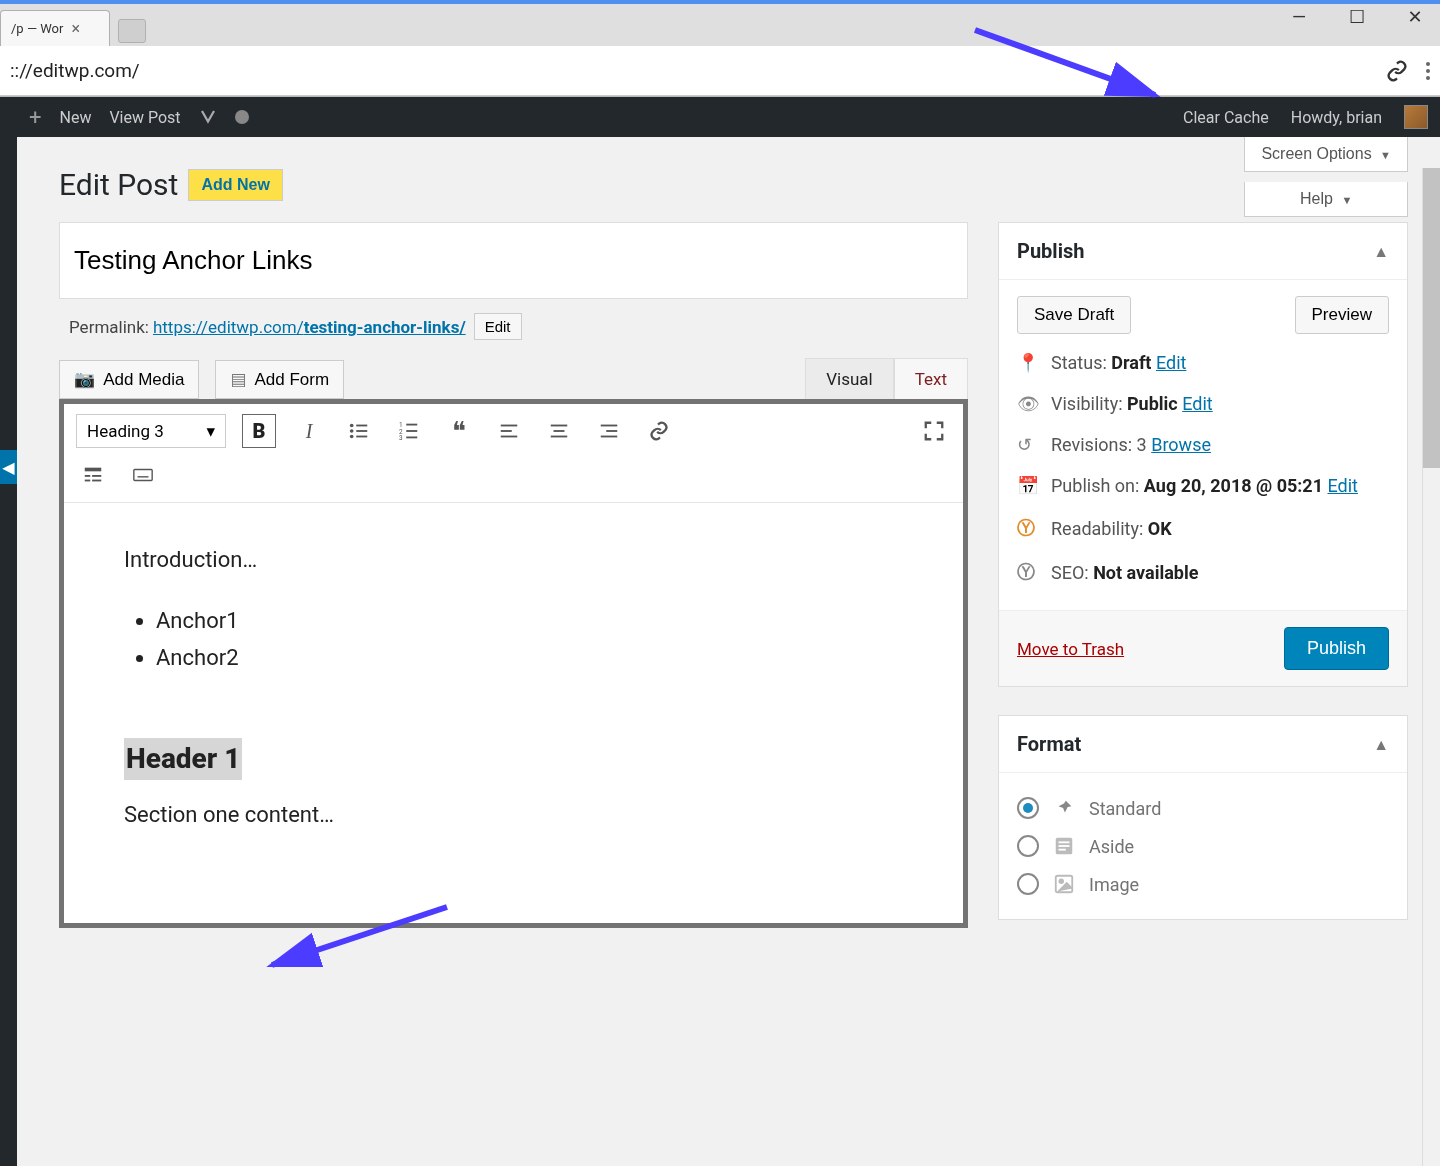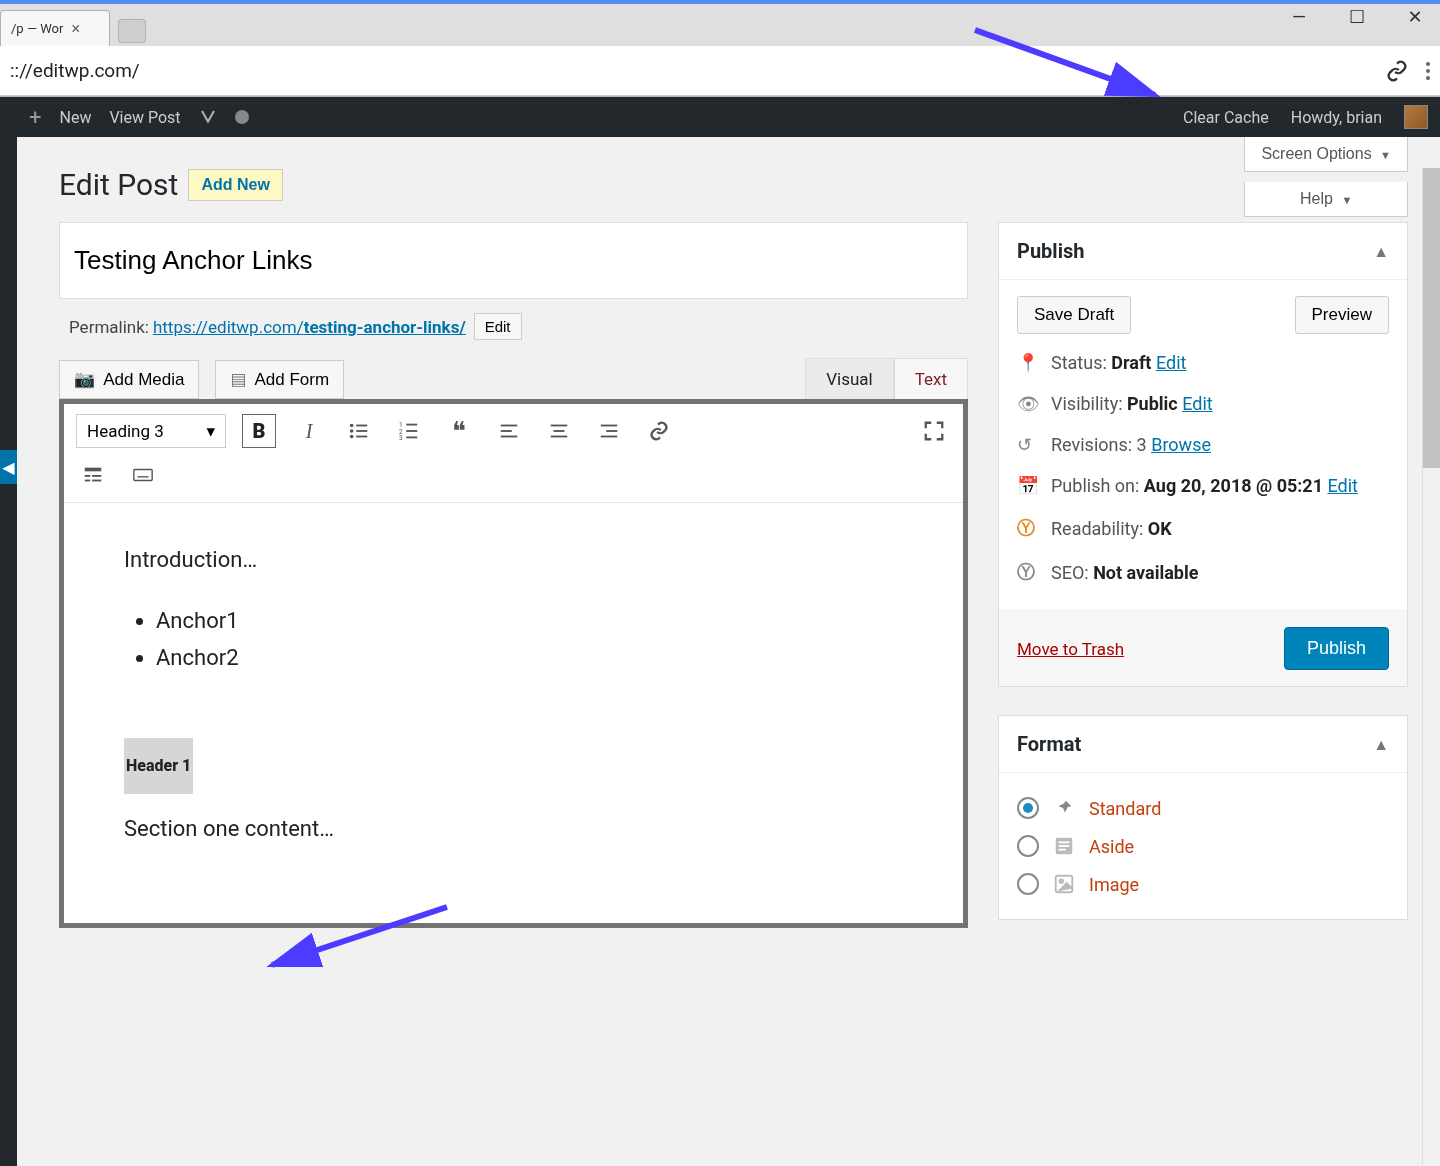--- a/index.html
+++ b/index.html
@@ -31,21 +31,21 @@
 .yoast-icon { width: 18px; height: 18px; }
 .gray-dot { width: 14px; height: 14px; background: #888; border-radius: 50%; }
 
 .wp-body { flex: 1; background: #f1f1f1; position: relative; overflow: auto; }
 .screen-help { position: absolute; right: 32px; top: 0; display: flex; gap: 10px; flex-direction: column; }
 .screen-help button { background: #fff; border: 1px solid #ccc; border-top: none; padding: 8px 16px; font-size: 16px; color: #555; cursor: pointer; }
 .tri-down { font-size: 11px; color: #666; margin-left: 4px;}
 
 .page-header { padding: 30px 0 20px 42px; display: flex; align-items: center; gap: 10px; }
 .page-header h1 { font-size: 30px; font-weight: 400; color: #23282d; }
-.add-new-btn { border: 1px solid #ccc; background: #fef9c3; color: #0073aa; font-weight: 600; padding: 6px 12px; font-size: 16px; cursor: pointer; }
+.add-new-btn { border: 1px solid #ccc; background: #fde047; color: #0073aa; font-weight: 600; padding: 6px 12px; font-size: 16px; cursor: pointer; }
 
 .main-cols { display: flex; gap: 30px; padding: 0 32px 30px 42px; }
 .col-left { flex: 1; }
 .col-right { width: 410px; }
 
 .title-input { width: 100%; font-size: 26px; padding: 22px 14px; border: 1px solid #ddd; background: #fff; }
 .permalink { padding: 14px 10px 18px; font-size: 17px; color: #444; display: flex; align-items: center; gap: 4px; flex-wrap: wrap;}
 .permalink a { color: #0073aa; text-decoration: underline; }
 .permalink .slug { font-weight: 700; }
 .edit-small { border: 1px solid #ccc; background: #f7f7f7; padding: 4px 10px; font-size: 15px; margin-left: 4px; cursor: pointer;}
@@ -62,38 +62,38 @@
 .toolbar { border-bottom: 1px solid #e5e5e5; padding: 10px 12px; display: flex; flex-wrap: wrap; gap: 10px 16px; align-items: center; }
 .format-select { border: 1px solid #ccc; padding: 6px 10px; font-size: 17px; background: #fff; min-width: 150px; display: flex; justify-content: space-between; align-items: center; cursor: pointer;}
 .tb-btn { width: 34px; height: 34px; display: flex; align-items: center; justify-content: center; color: #555; font-size: 20px; cursor: pointer;}
 .tb-btn.bold { border: 1px solid #666; font-weight: 900; color: #222; }
 .tb-btn svg { width: 22px; height: 22px; }
 .tb-row2 { width: 100%; display: flex; gap: 16px; }
 
 .editor-content { padding: 40px 60px; font-size: 22px; color: #222; min-height: 420px; line-height: 1.5; }
 .editor-content ul { margin: 28px 0 28px 32px; }
 .editor-content ul li { margin: 4px 0; list-style: disc; }
-.h3-header { font-size: 16px; font-weight: 800; margin-top: 36px; display: inline-block; background: #d6d6d6; padding: 16px 2px; }
+.h3-header { font-size: 28px; font-weight: 800; margin-top: 36px; display: inline-block; background: #d6d6d6; padding: 0 2px; }
 .section-text { margin-top: 18px; }
 
 .metabox { background: #fff; border: 1px solid #ddd; margin-bottom: 28px; }
 .metabox-header { padding: 16px 18px; border-bottom: 1px solid #eee; display: flex; justify-content: space-between; align-items: center; cursor: pointer;}
 .metabox-header h2 { font-size: 20px; font-weight: 700; color: #23282d; }
 .metabox-body { padding: 16px 18px; }
 .pub-row { display: flex; align-items: center; gap: 12px; padding: 10px 0; font-size: 18px; color: #555; }
 .pub-row .icon { width: 22px; color: #888; }
 .pub-row strong { color: #222; font-weight: 700; }
 .pub-row a { color: #0073aa; text-decoration: underline; }
 .pub-actions-top { display: flex; justify-content: space-between; padding-bottom: 8px; }
 .btn-secondary { border: 1px solid #ccc; background: #f7f7f7; padding: 8px 16px; font-size: 17px; cursor: pointer; border-radius: 3px;}
 .metabox-footer { border-top: 1px solid #eee; padding: 16px 18px; display: flex; justify-content: space-between; align-items: center; background: #f7f7f7;}
 .trash-link { color: #a00; text-decoration: underline; font-size: 17px; cursor: pointer;}
 .btn-primary { background: #0085ba; border: 1px solid #006799; color: #fff; padding: 10px 22px; font-size: 18px; border-radius: 4px; cursor: pointer;}
 
-.format-row { display: flex; align-items: center; gap: 14px; padding: 8px 0; font-size: 18px; color: #c2410c; }
+.format-row { display: flex; align-items: center; gap: 14px; padding: 8px 0; font-size: 18px; color: #737373; }
 .radio { width: 22px; height: 22px; border: 2px solid #888; border-radius: 50%; display: flex; align-items: center; justify-content: center; cursor: pointer;}
 .radio.checked::after { content: ''; width: 10px; height: 10px; background: #1e8cbe; border-radius: 50%; }
 .fmt-icon { width: 22px; height: 22px; color: #888; }
 
 .arrow { position: absolute; pointer-events: none; }
 .scrollbar-v { position: absolute; right: 0; top: 168px; width: 18px; height: calc(100% - 168px); background: #f1f1f1; border-left: 1px solid #ddd;}
 .scrollbar-thumb { position: absolute; top: 0; width: 18px; height: 300px; background: #c2c2c2;}
 </style>
 </head>
 <body>

